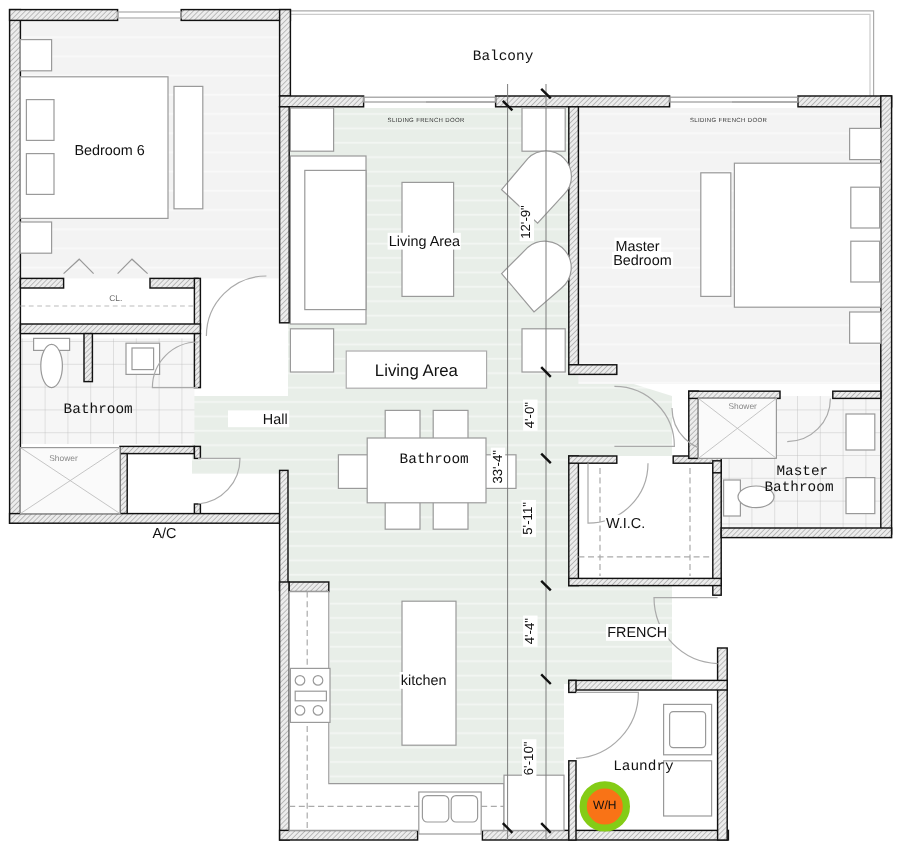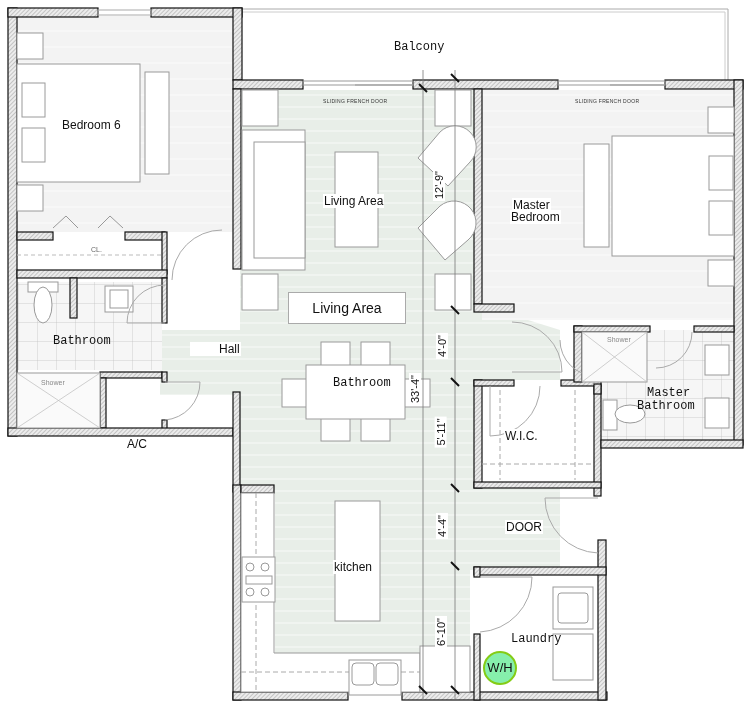--- a/index.html
+++ b/index.html
@@ -5,21 +5,21 @@
   html,body{margin:0;padding:0;background:#ffffff;}
   body{width:752px;height:708px;position:relative;overflow:hidden;font-family:"Liberation Sans",sans-serif;}
   #plan{position:absolute;left:0;top:0;width:752px;height:708px;}
   .lbl{position:absolute;color:#111;font-size:12px;white-space:nowrap;background:#fff;line-height:14px;padding:0 1px;}
   .lbl.nobg{background:transparent;font-family:Liberation Mono, monospace;}
   .lbl.tiny{font-size:5px;color:#333;letter-spacing:0.3px;background:transparent;}
   .lbl.shower{font-size:7px;color:#888;background:transparent;}
   .lbl.cl{font-size:7px;color:#666;background:transparent;}
   .dim{position:absolute;font-size:11px;color:#111;background:#fff;transform:rotate(-90deg);transform-origin:center;white-space:nowrap;line-height:12px;padding:0 2px;}
   .boxlbl{position:absolute;border:1px solid #aaa;background:#fff;font-size:14px;color:#111;text-align:center;line-height:30px;}
-  .wh{position:absolute;width:30px;height:30px;border:2px solid #84cc16;border-radius:50%;background:#86efac;font-size:13px;text-align:center;line-height:30px;color:#111;}
+  .wh{position:absolute;width:30px;height:30px;border:6px solid #84cc16;border-radius:50%;background:#f97316;font-size:10px;text-align:center;line-height:30px;color:#111;}
 </style>
 </head>
 <body>
 
 <svg id="plan" viewBox="0 0 752 708" xmlns="http://www.w3.org/2000/svg">
   <defs>
     <pattern id="hatch" patternUnits="userSpaceOnUse" width="3" height="3" patternTransform="rotate(45)">
       <rect width="3" height="3" fill="#ececec"></rect>
       <line x1="0" y1="0" x2="0" y2="3" stroke="#9a9a9a" stroke-width="1"></line>
     </pattern>
@@ -264,21 +264,21 @@
 <div class="lbl nobg" style="left:332px;top:376px;">Bathroom</div>
 
 <div class="lbl" style="left:512px;top:198px;">Master</div>
 <div class="lbl" style="left:510px;top:210px;">Bedroom</div>
 
 <div class="lbl shower" style="left:606px;top:333px;">Shower</div>
 <div class="lbl nobg" style="left:646px;top:386px;">Master</div>
 <div class="lbl nobg" style="left:636px;top:399px;">Bathroom</div>
 
 <div class="lbl" style="left:504px;top:429px;">W.I.C.</div>
-<div class="lbl" style="left:505px;top:520px;">DOOR</div>
+<div class="lbl" style="left:505px;top:520px;">FRENCH</div>
 <div class="lbl" style="left:333px;top:560px;text-align:right;">kitchen</div>
 <div class="lbl nobg" style="left:494px;top:632px;margin-left:16px;">Laundry</div>
 <div class="wh" style="left:483px;top:651px;">W/H</div>
 
 <div class="dim" style="left:423px;top:179px;">12'-9"</div>
 <div class="dim" style="left:429px;top:340px;">4'-0"</div>
 <div class="dim" style="left:399px;top:383px;">33'-4"</div>
 <div class="dim" style="left:425px;top:426px;">5'-11"</div>
 <div class="dim" style="left:429px;top:520px;">4'-4"</div>
 <div class="dim" style="left:425px;top:626px;">6'-10"</div>

